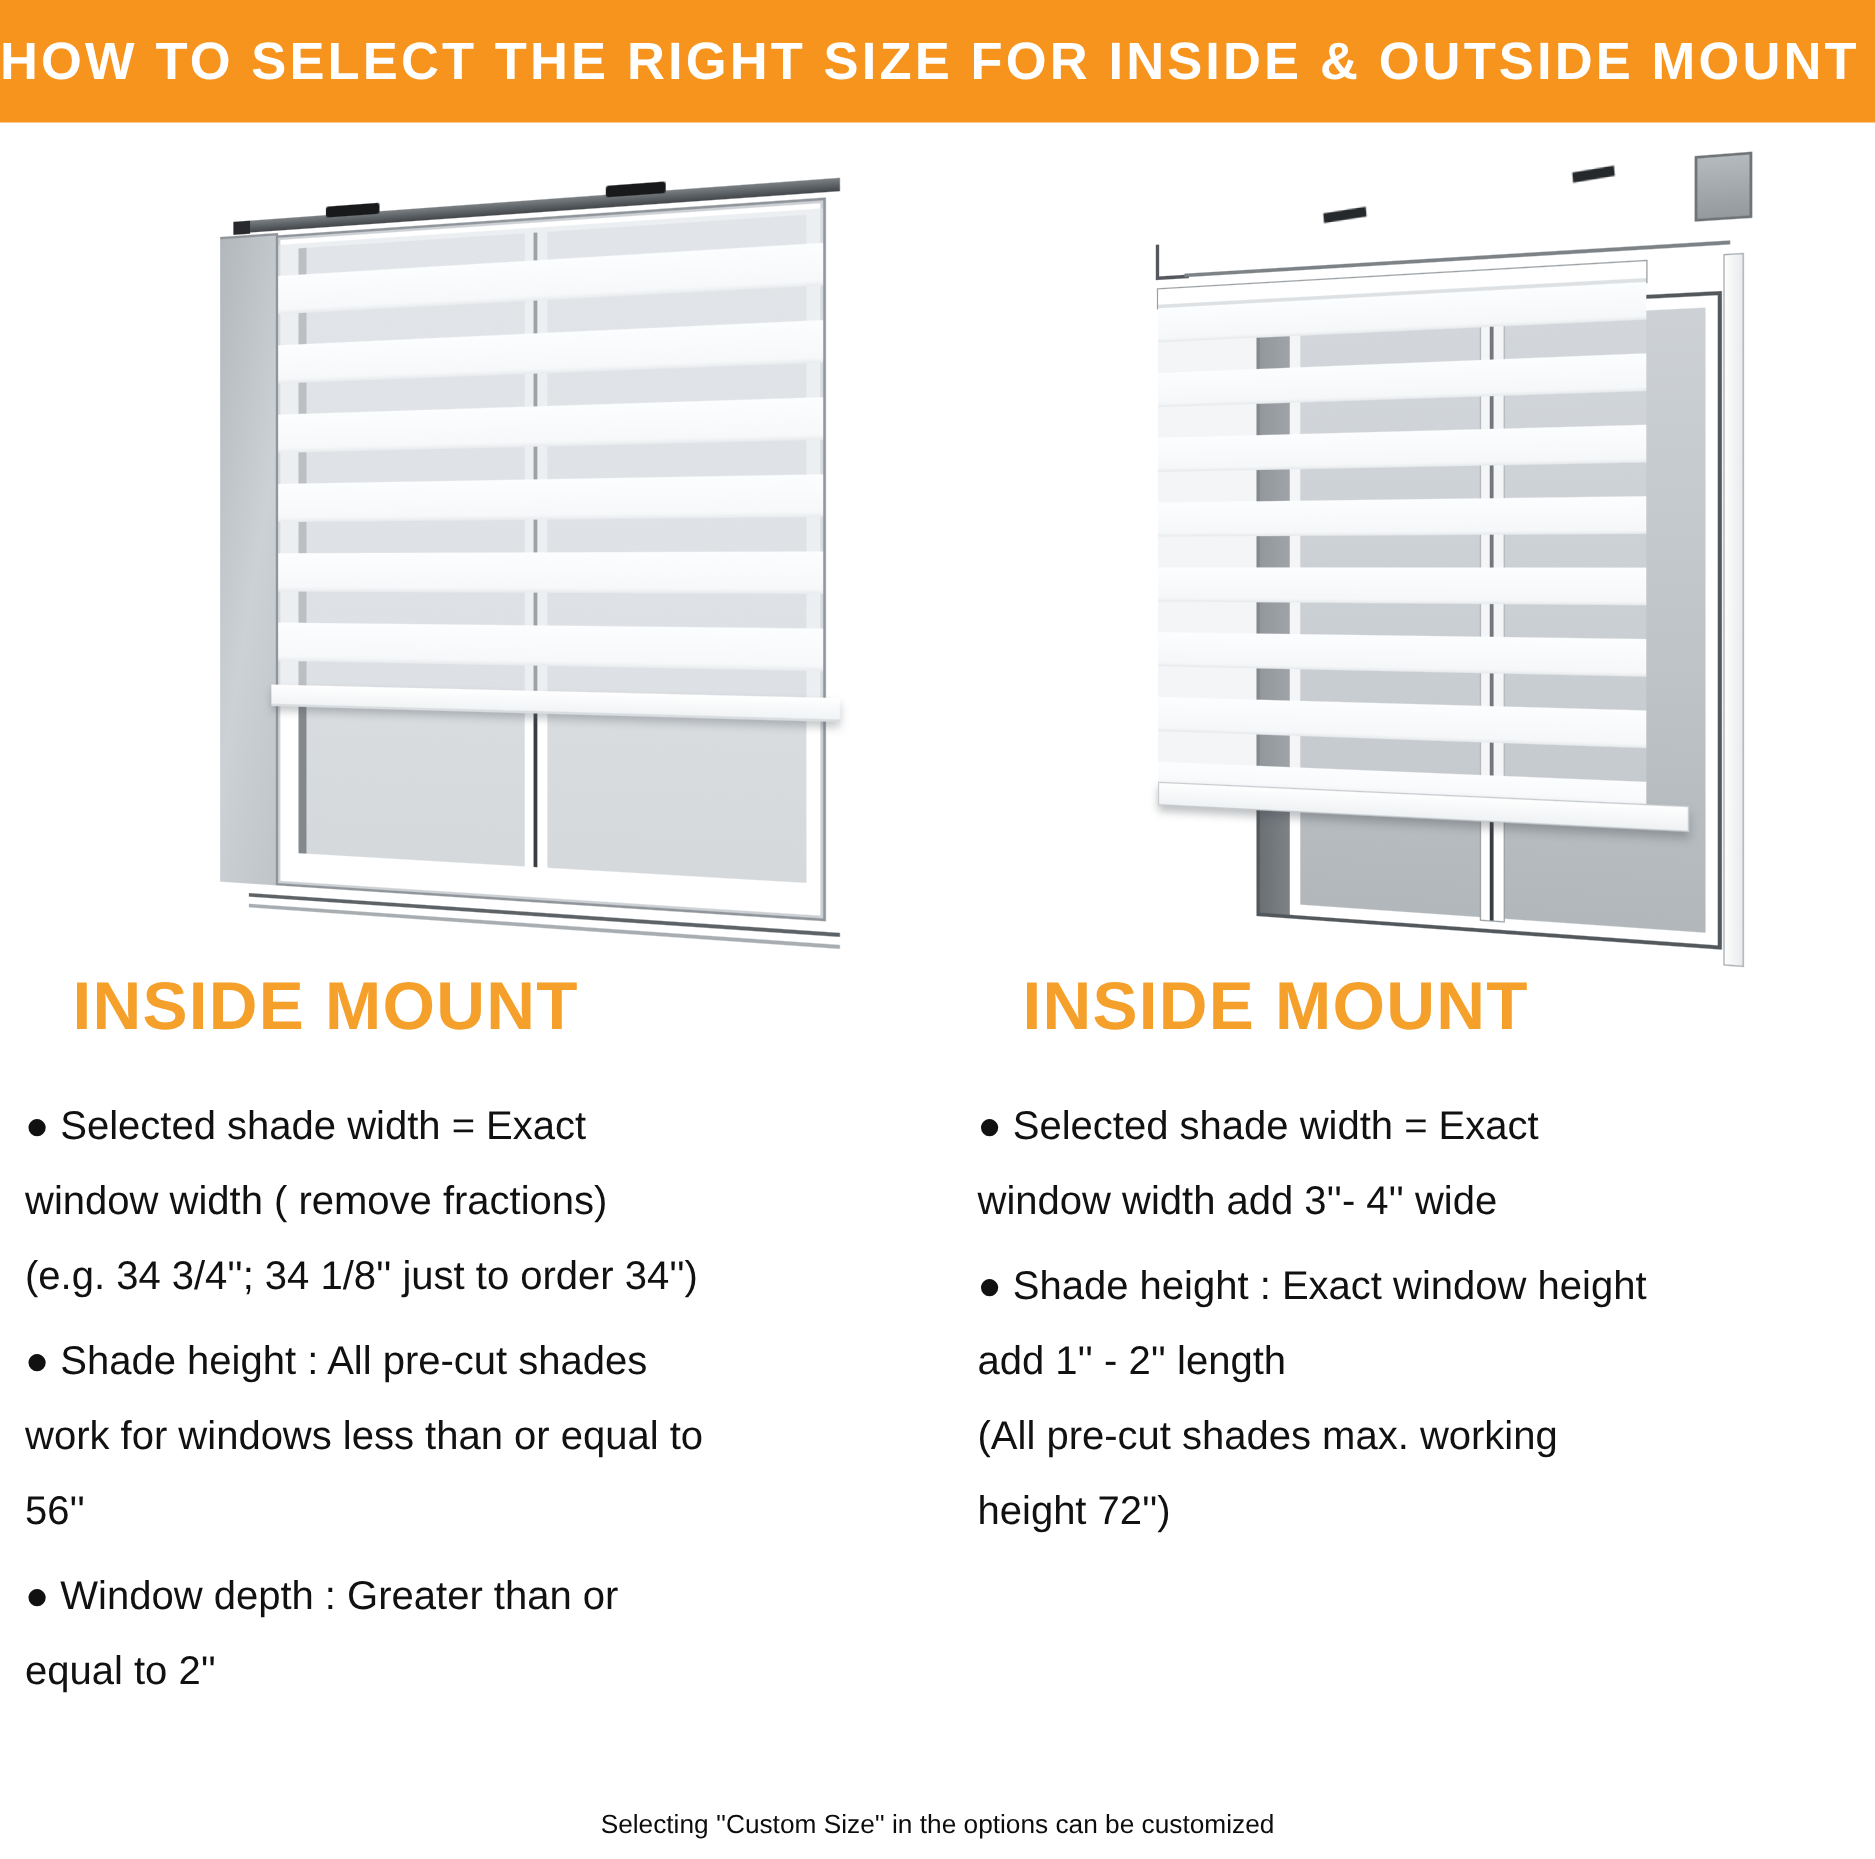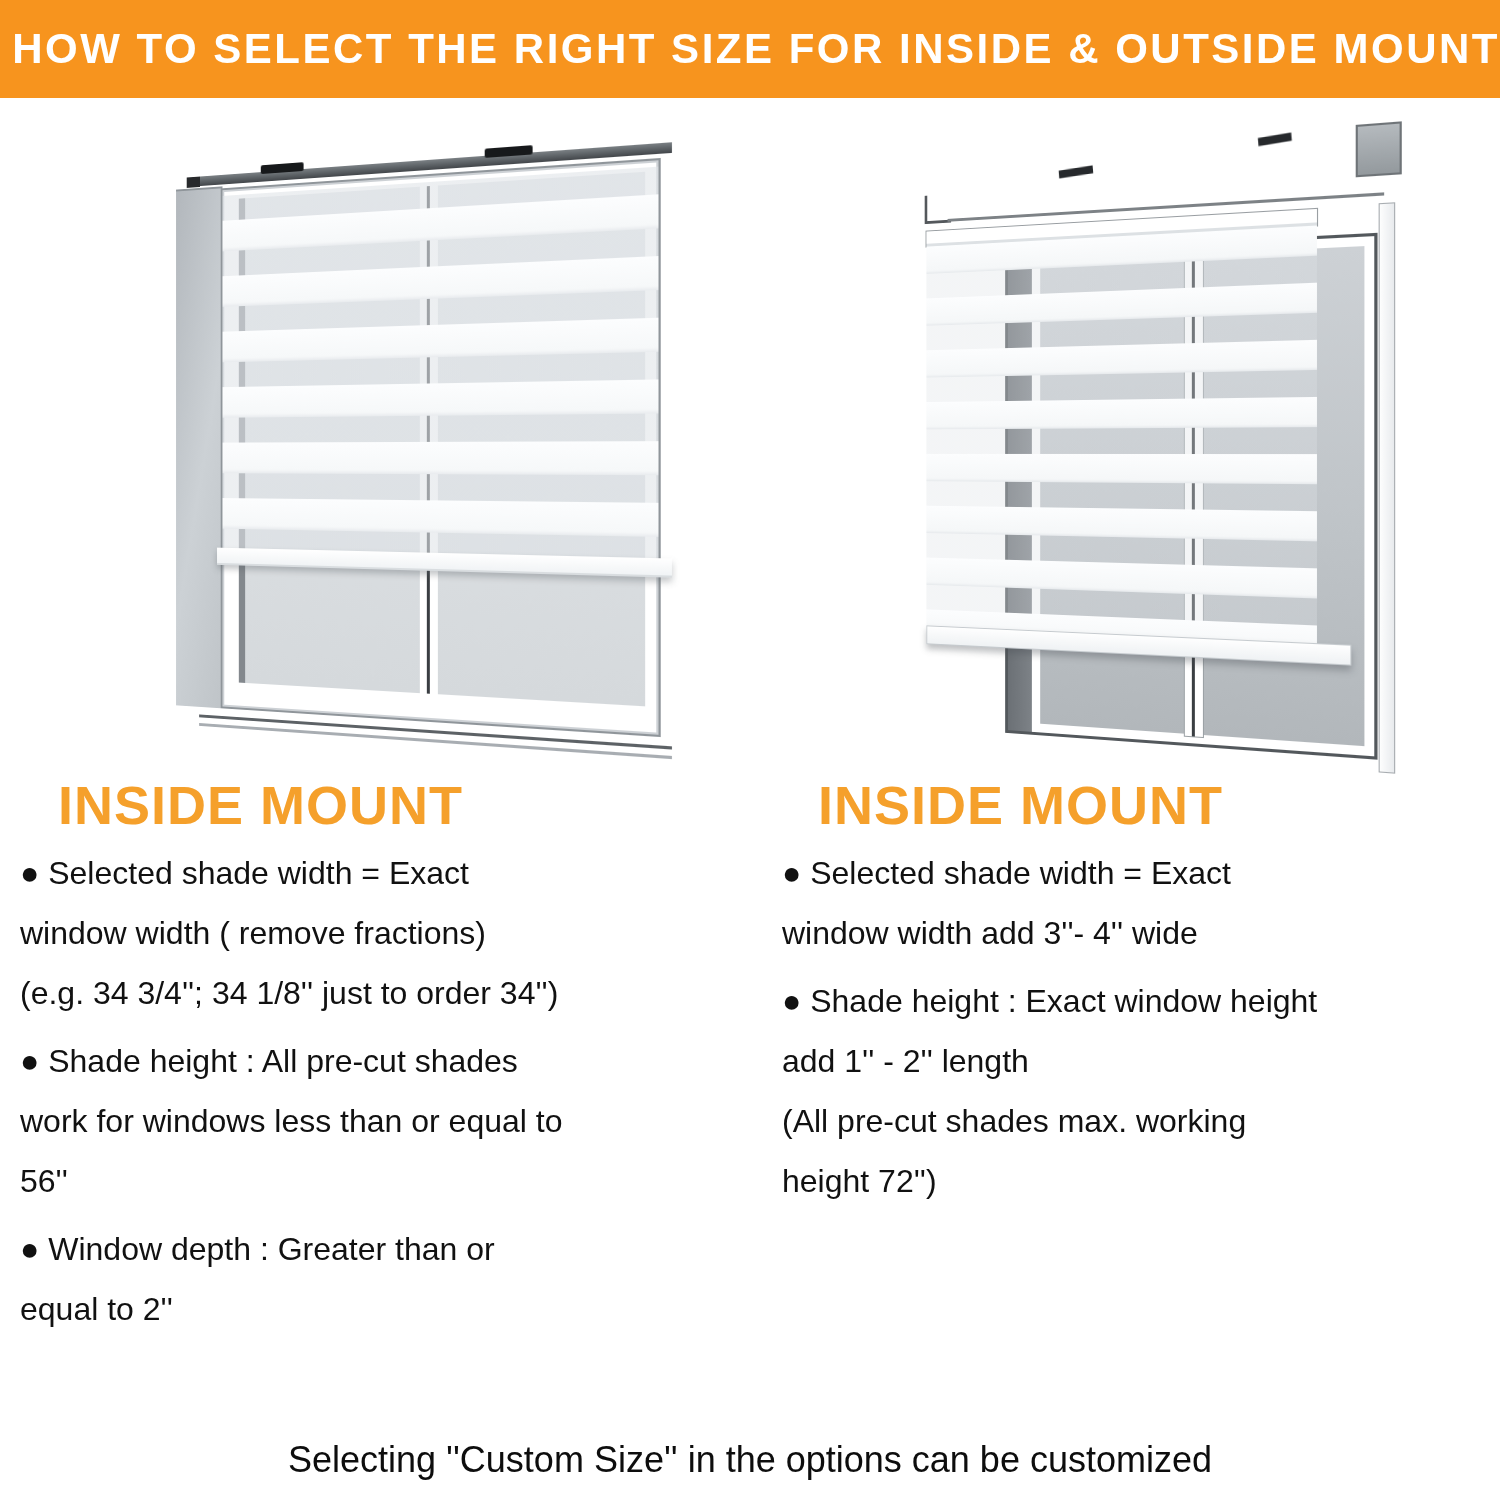--- a/index.html
+++ b/index.html
@@ -8,40 +8,40 @@
     width: 1500px; height: 1487px;
     font-family: "Liberation Sans", sans-serif;
     position: relative; overflow: hidden;
   }
   .page { position: absolute; inset: 0; }
 
   
   .banner {
     position: absolute; top: 0; left: 0; width: 1500px; height: 98px;
     background: #F7941E;
-    display: flex; align-items: center; justify-content: flex-end;
+    display: flex; align-items: center; justify-content: flex-start;
   }
   .banner h1 {
     color: #ffffff; font-size: 42px; font-weight: 700;
     letter-spacing: 2.5px; white-space: nowrap;
   }
 
   
   .content { position: absolute; top: 98px; left: 0; width: 1500px; height: 1330px; display: flex; }
   .col { position: relative; width: 750px; height: 100%; }
 
   .sec-heading {
     position: absolute; top: 676px;
     color: #F5A02B; font-size: 54px; font-weight: 700; letter-spacing: 1px;
     white-space: nowrap;
   }
   .col-inside  .sec-heading { left: 58px; }
   .col-outside .sec-heading { left: 68px; }
 
-  .sec-bullets { position: absolute; top: 745px; width: 722px; }
+  .sec-bullets { position: absolute; top: 772px; width: 722px; }
   .col-inside  .sec-bullets { left: 20px; }
   .col-outside .sec-bullets { left: 32px; }
   .bullet {
     font-size: 32px; line-height: 60px; color: #111111;
     white-space: pre-line; margin-bottom: 8px;
   }
 
   
   .illus { position: absolute; }
   .illus-inside  { left: 150px; top: 50px; width: 500px; height: 615px; }
@@ -100,21 +100,21 @@
       rgba(222,226,230,0.35) 29px, rgba(222,226,230,0.35) 55px); }
   .out-botrail { left: 4px; top: 500px; width: 436px; height: 20px;
     background: linear-gradient(#ffffff, #eef1f3);
     box-shadow: 0 5px 7px rgba(70,75,80,0.35), inset 0 0 0 1px #c6cbcf; }
   .out-sidestrip { right: 30px; top: 80px; width: 15px; height: 540px;
     background: linear-gradient(to right, #ffffff, #e6e9ec);
     box-shadow: inset 0 0 0 1px #a6abaf; }
 
   
   .footnote { position: absolute; top: 1440px; left: 0; width: 1500px; text-align: center; }
-  .footnote p { font-size: 36px; line-height: 40px; color: #0d0d0d; }
+  .footnote p { font-size: 21px; line-height: 40px; color: #0d0d0d; }
 </style>
 </head>
 <body>
 
 <div class="page">
 
   <header class="banner">
     <h1>HOW TO SELECT THE RIGHT SIZE FOR INSIDE &amp; OUTSIDE MOUNT</h1>
   </header>
 

